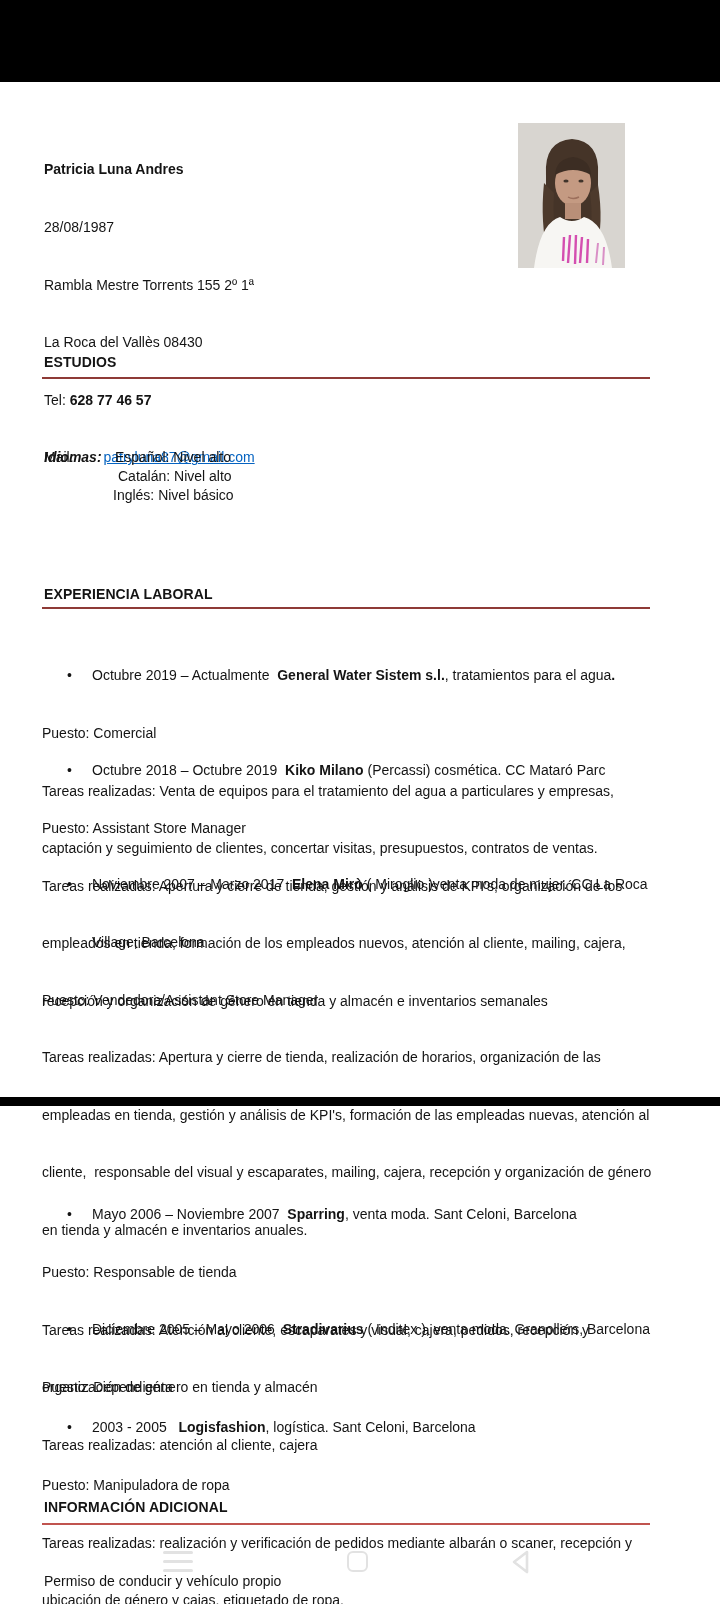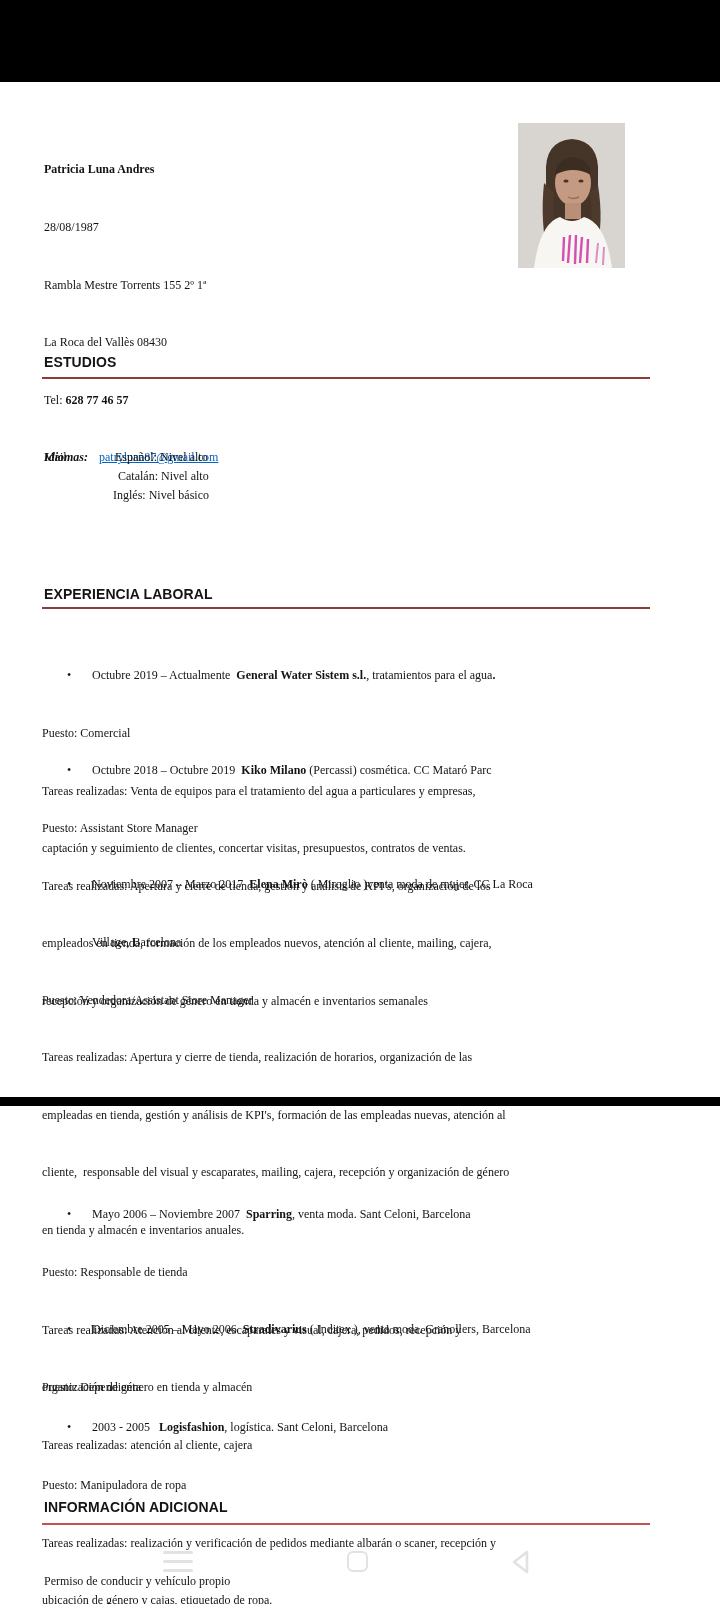--- a/index.html
+++ b/index.html
@@ -3,21 +3,21 @@
 <meta charset="utf-8">
 <style>
   html,body{margin:0;padding:0;}
   .screen{
     position:relative;width:720px;height:1604px;overflow:hidden;
     background:var(--app-bg,#000);
     font-family:"Liberation Sans",sans-serif;
     color:var(--text-color,#141414);
   }
   .page{position:absolute;left:0;width:720px;background:var(--page-bg,#fff);}
-  .block{position:absolute;font-size:12px;line-height:19.2px;white-space:pre;font-family:Liberation Serif, serif;}
+  .block{position:absolute;font-size:14px;line-height:19.2px;white-space:pre;}
   .line{display:block;white-space:pre;}
   .bullet-line{position:relative;padding-left:50px;}
   .dot{position:absolute;left:25px;top:0;}
   .wrap-line{padding-left:50px;}
   .b{font-weight:bold;}
   .bi{font-weight:bold;font-style:italic;}
   .h{position:absolute;font-size:14px;font-weight:bold;letter-spacing:0.1px;line-height:20px;white-space:pre;}
   .rule{position:absolute;left:42px;width:608px;height:2px;}
   .rule-dark{background:var(--rule-dark,#8e3a36);}
   .rule-light{background:var(--rule-light,#c0544f);}

